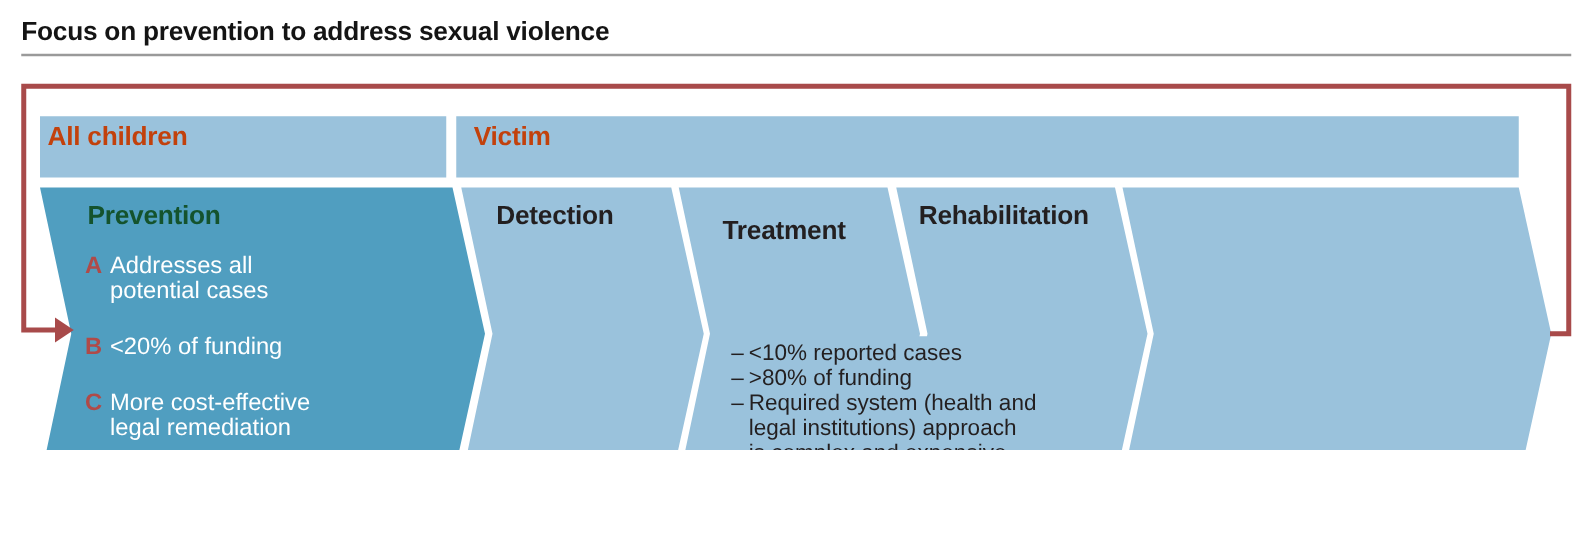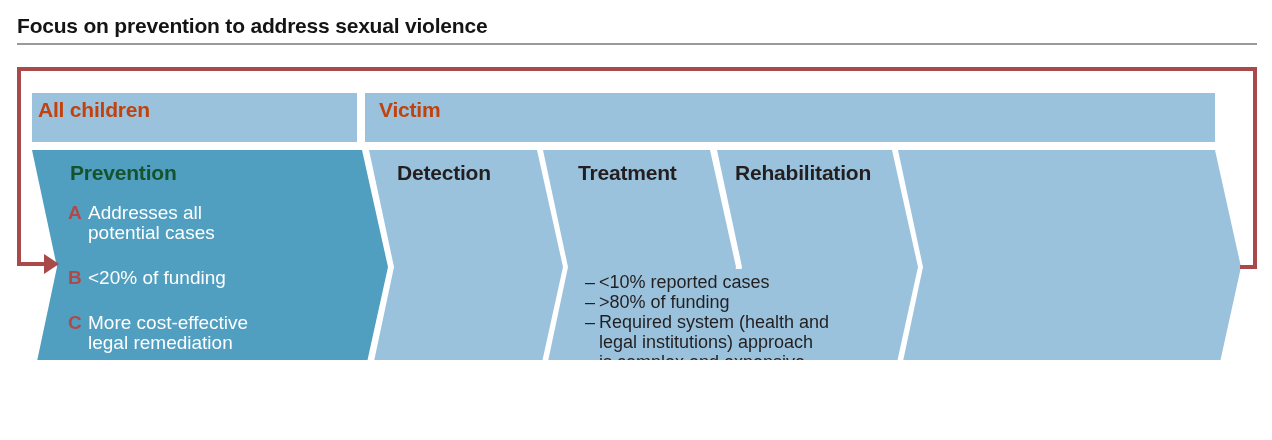--- a/index.html
+++ b/index.html
@@ -93,21 +93,21 @@
     <span class="letter">B</span>
     <span class="itext">&lt;20% of funding</span>
   </div>
   <div class="abs prev-item" style="left:68px;top:313px;width:280px;">
     <span class="letter">C</span>
     <span class="itext">More cost-effective
 legal remediation</span>
   </div>
 
   <div class="abs stage-title" style="left:397px;top:161px;">Detection</div>
-  <div class="abs stage-title" style="left:578px;top:161px;text-align:right;">Treatment</div>
+  <div class="abs stage-title" style="left:578px;top:173px;text-align:right;">Treatment</div>
   <div class="abs stage-title" style="left:735px;top:161px;">Rehabilitation</div>
 
   <div id="treatment-bullets" class="abs">
     <div class="bullet">
       <span class="dash">–</span>
       <span class="btext">&lt;10% reported cases</span>
     </div>
     <div class="bullet">
       <span class="dash">–</span>
       <span class="btext">&gt;80% of funding</span>

